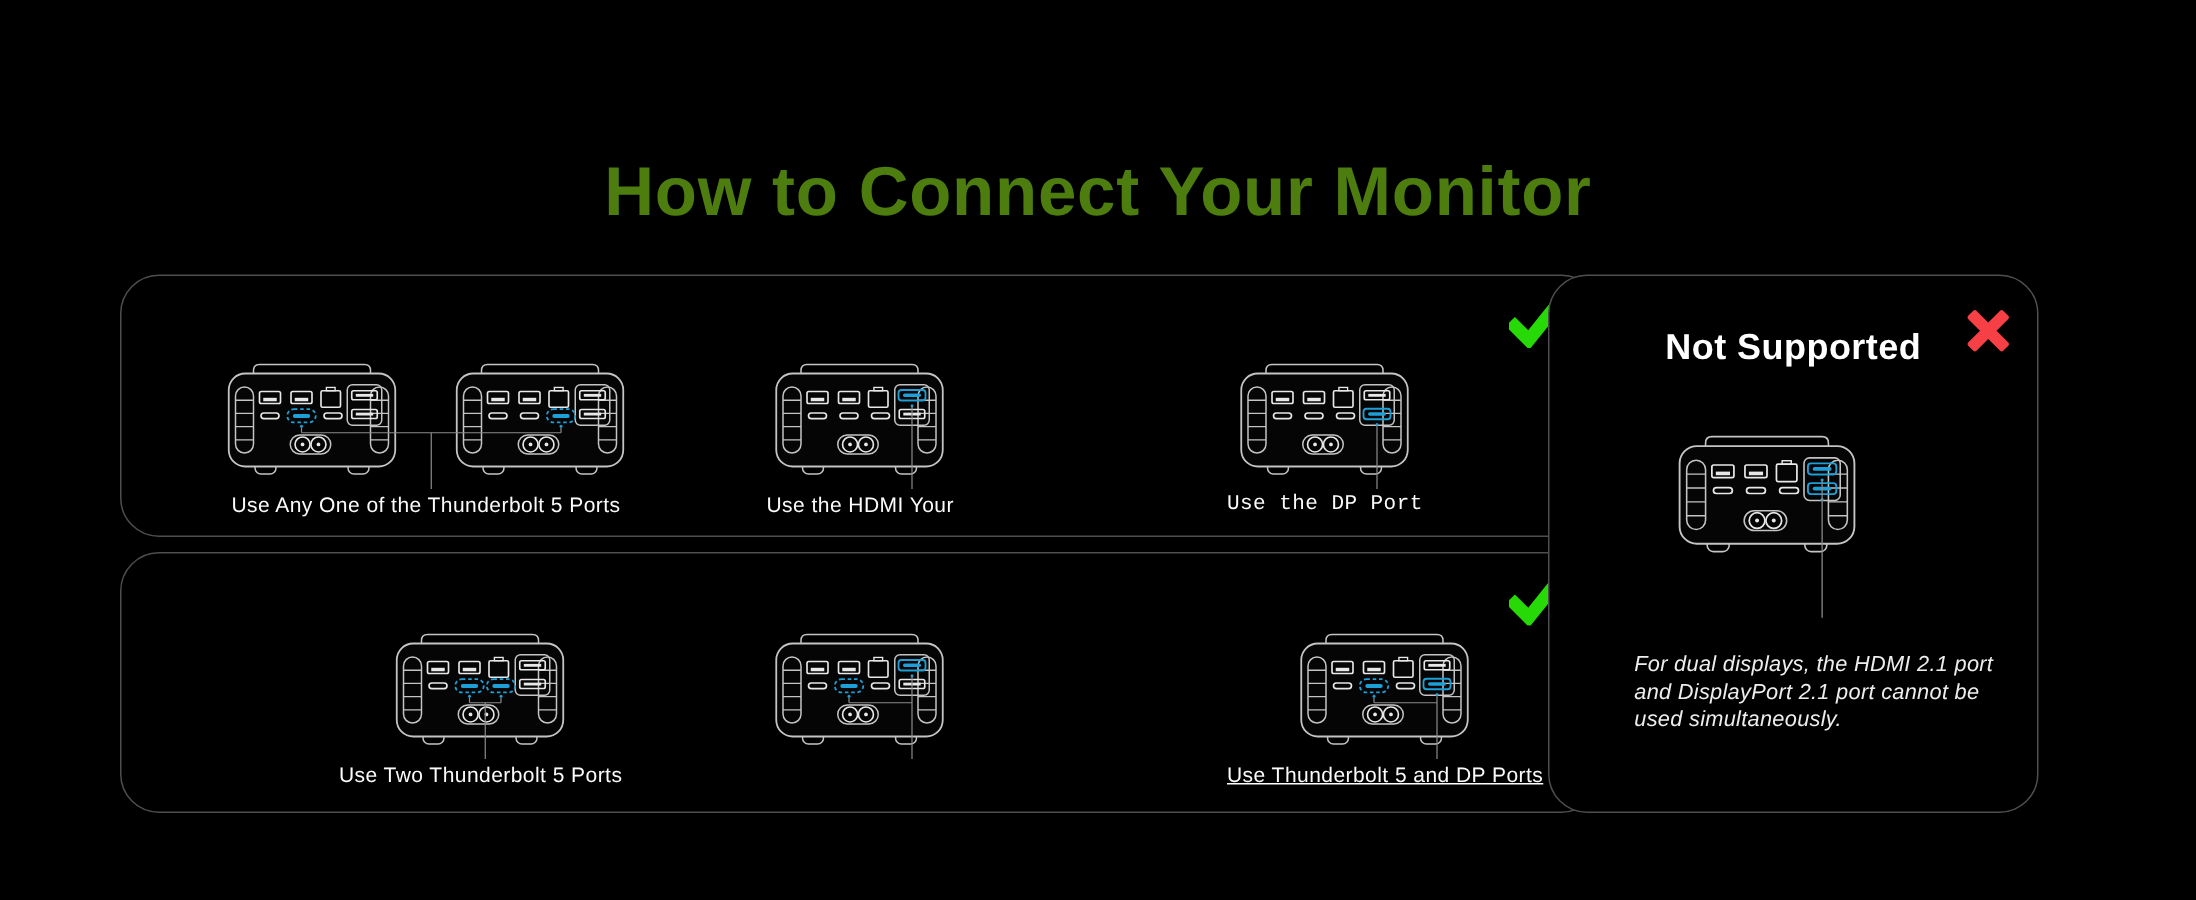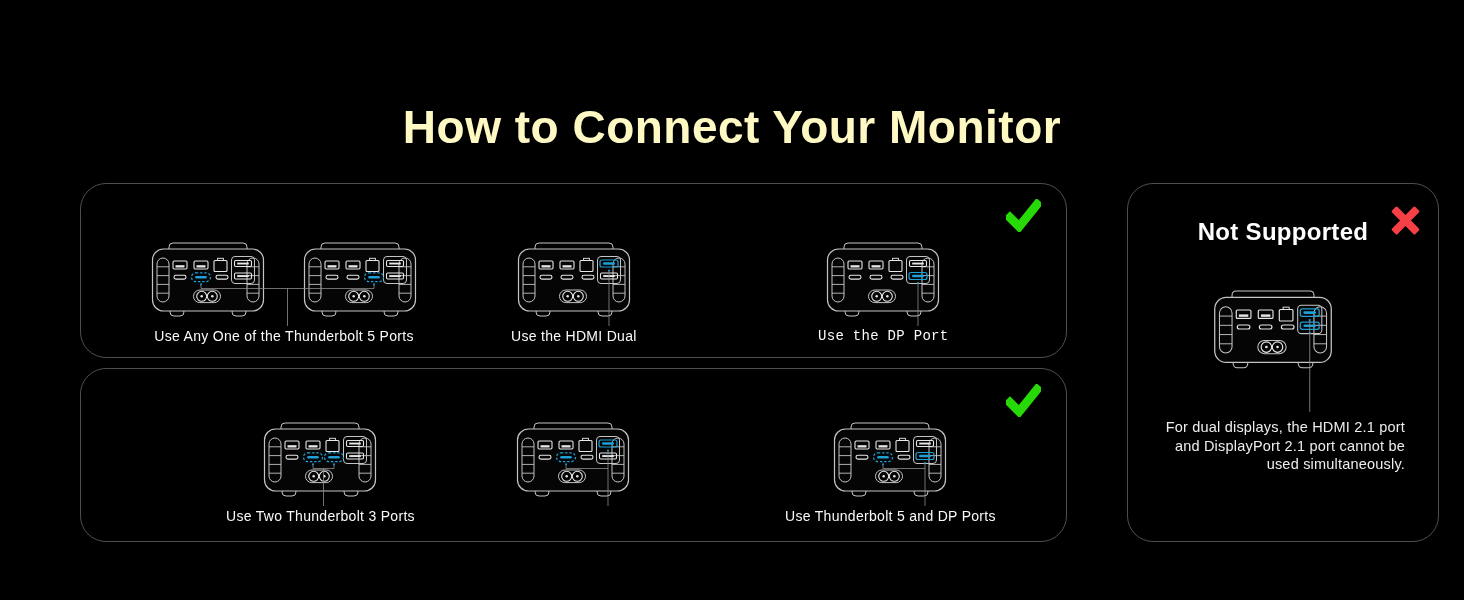--- a/index.html
+++ b/index.html
@@ -2,45 +2,45 @@
 <html><head>
 <meta charset="utf-8">
 <style>
   html,body{margin:0;padding:0;background:#000;}
   .canvas{
     position:relative;width:1464px;height:600px;background:#000;overflow:hidden;
     font-family:"Liberation Sans","DejaVu Sans",sans-serif;color:#fff;
   }
   .page-title{
     position:absolute;top:100px;left:0;width:100%;text-align:center;
-    font-size:46px;font-weight:700;letter-spacing:.5px;margin:0;color:#fef9c3;
+    font-size:46px;font-weight:700;letter-spacing:.5px;margin:0;color:#4d7c0f;
   }
   .panel{
     position:absolute;border:1px solid #4e4e4e;border-radius:26px;background:#000;
   }
   .panel-single{left:80px;top:183px;width:985px;height:173px;}
   .panel-dual{left:80px;top:368px;width:985px;height:172px;}
-  .panel-not{left:1127px;top:183px;width:310px;height:357px;}
+  .panel-not{left:1032px;top:183px;width:310px;height:357px;padding-left:15px;}
   .panel-hd{
     position:absolute;top:16px;left:0;right:0;text-align:center;
     font-size:24px;font-weight:700;letter-spacing:.3px;color:#fff;
   }
   .panel-not .panel-hd{top:34px;}
   .status-icon{position:absolute;}
   .check-icon{right:25px;top:15px;width:35px;height:33px;}
   .cross-icon{right:16px;top:20px;width:33px;height:33px;}
   .fig{
     position:absolute;display:flex;flex-direction:column;align-items:center;justify-content:center;
   }
   .fig .cap{
     white-space:nowrap;margin-top:1px;font-size:14px;letter-spacing:.3px;color:#fafafa;
   }
   .note{
-    position:absolute;left:50%;transform:translateX(-50%);top:234px;width:244px;margin:0;
-    text-align:right;font-size:14.5px;line-height:18.5px;letter-spacing:.2px;color:#ededed;
+    position:absolute;left:50%;transform:translateX(-50%);top:234px;width:244px;margin:16px;
+    text-align:left;font-size:14.5px;line-height:18.5px;letter-spacing:.2px;color:#ededed;font-style:italic;
   }
 </style>
 </head>
 <body>
 
 <div class="canvas">
 
   <h1 class="page-title">How to Connect Your Monitor</h1>
 
   <section class="panel panel-single">
@@ -164,21 +164,21 @@
               <rect x="47" y="34.3" width="12" height="3.8" rx="1.9" fill="none" stroke="#e8e8e8" stroke-width="1.1"></rect>
               <rect x="68" y="34.3" width="12" height="3.8" rx="1.9" fill="none" stroke="#e8e8e8" stroke-width="1.1"></rect>
               <rect x="45.5" y="49" width="27" height="12.6" rx="6.3" fill="none" stroke="#c4c4c4" stroke-width="1"></rect>
               <circle cx="53.7" cy="55.3" r="5" fill="none" stroke="#e8e8e8" stroke-width="1.1"></circle>
               <circle cx="53.7" cy="55.3" r="1.25" fill="#e8e8e8"></circle>
               <circle cx="64.3" cy="55.3" r="5" fill="none" stroke="#e8e8e8" stroke-width="1.1"></circle>
               <circle cx="64.3" cy="55.3" r="1.25" fill="#e8e8e8"></circle>
             </g>
             <line x1="95" y1="30" x2="95" y2="85" stroke="#8c8c8c" stroke-width="0.8"></line>
           </svg>
-          <div class="cap">Use the HDMI Dual</div>
+          <div class="cap">Use the HDMI Your</div>
         </div>
         <div class="fig" style="left: 737px; top: 57px; font-family: Liberation Mono, monospace;">
           <svg viewBox="0 0 120 86" width="120" height="86">
             <g transform="translate(0,0)">
               <rect x="22" y="67" width="14" height="8" rx="4" fill="none" stroke="#c4c4c4" stroke-width="1"></rect>
               <rect x="84" y="67" width="14" height="8" rx="4" fill="none" stroke="#c4c4c4" stroke-width="1"></rect>
               <path d="M21,10 L21,6 Q21,2 25,2 L95,2 Q99,2 99,6 L99,10" fill="none" stroke="#c4c4c4" stroke-width="1"></path>
               <rect x="4.5" y="8" width="111" height="62" rx="11" fill="#050505" stroke="#c4c4c4" stroke-width="1.2"></rect>
               <rect x="9" y="17" width="12" height="44" rx="6" fill="none" stroke="#c4c4c4" stroke-width="1"></rect>
               <line x1="9" y1="25.8" x2="21" y2="25.8" stroke="#c4c4c4" stroke-width="0.9"></line>
@@ -262,21 +262,21 @@
               <circle cx="53.7" cy="55.3" r="5" fill="none" stroke="#e8e8e8" stroke-width="1.1"></circle>
               <circle cx="53.7" cy="55.3" r="1.25" fill="#e8e8e8"></circle>
               <circle cx="64.3" cy="55.3" r="5" fill="none" stroke="#e8e8e8" stroke-width="1.1"></circle>
               <circle cx="64.3" cy="55.3" r="1.25" fill="#e8e8e8"></circle>
             </g>
             <line x1="53" y1="44" x2="53" y2="47.5" stroke="#8c8c8c" stroke-width="0.8"></line>
             <line x1="74" y1="44" x2="74" y2="47.5" stroke="#8c8c8c" stroke-width="0.8"></line>
             <line x1="53" y1="47.5" x2="74" y2="47.5" stroke="#8c8c8c" stroke-width="0.8"></line>
             <line x1="63.5" y1="47.5" x2="63.5" y2="85" stroke="#8c8c8c" stroke-width="0.8"></line>
           </svg>
-          <div class="cap">Use Two Thunderbolt 3 Ports</div>
+          <div class="cap">Use Two Thunderbolt 5 Ports</div>
         </div>
         <div class="fig" style="left: 432px; top: 52px;">
           <svg viewBox="0 0 120 86" width="120" height="86">
             <g transform="translate(0,0)">
               <rect x="22" y="67" width="14" height="8" rx="4" fill="none" stroke="#c4c4c4" stroke-width="1"></rect>
               <rect x="84" y="67" width="14" height="8" rx="4" fill="none" stroke="#c4c4c4" stroke-width="1"></rect>
               <path d="M21,10 L21,6 Q21,2 25,2 L95,2 Q99,2 99,6 L99,10" fill="none" stroke="#c4c4c4" stroke-width="1"></path>
               <rect x="4.5" y="8" width="111" height="62" rx="11" fill="#050505" stroke="#c4c4c4" stroke-width="1.2"></rect>
               <rect x="9" y="17" width="12" height="44" rx="6" fill="none" stroke="#c4c4c4" stroke-width="1"></rect>
               <line x1="9" y1="25.8" x2="21" y2="25.8" stroke="#c4c4c4" stroke-width="0.9"></line>
@@ -309,21 +309,21 @@
               <circle cx="53.7" cy="55.3" r="5" fill="none" stroke="#e8e8e8" stroke-width="1.1"></circle>
               <circle cx="53.7" cy="55.3" r="1.25" fill="#e8e8e8"></circle>
               <circle cx="64.3" cy="55.3" r="5" fill="none" stroke="#e8e8e8" stroke-width="1.1"></circle>
               <circle cx="64.3" cy="55.3" r="1.25" fill="#e8e8e8"></circle>
             </g>
             <line x1="53" y1="44" x2="53" y2="47.5" stroke="#8c8c8c" stroke-width="0.8"></line>
             <line x1="53" y1="47.5" x2="95" y2="47.5" stroke="#8c8c8c" stroke-width="0.8"></line>
             <line x1="95" y1="30" x2="95" y2="85" stroke="#8c8c8c" stroke-width="0.8"></line>
           </svg>
         </div>
-        <div class="fig" style="left: 704px; top: 52px;">
+        <div class="fig" style="left: 737px; top: 52px; text-decoration: underline;">
           <svg viewBox="0 0 120 86" width="120" height="86">
             <g transform="translate(0,0)">
               <rect x="22" y="67" width="14" height="8" rx="4" fill="none" stroke="#c4c4c4" stroke-width="1"></rect>
               <rect x="84" y="67" width="14" height="8" rx="4" fill="none" stroke="#c4c4c4" stroke-width="1"></rect>
               <path d="M21,10 L21,6 Q21,2 25,2 L95,2 Q99,2 99,6 L99,10" fill="none" stroke="#c4c4c4" stroke-width="1"></path>
               <rect x="4.5" y="8" width="111" height="62" rx="11" fill="#050505" stroke="#c4c4c4" stroke-width="1.2"></rect>
               <rect x="9" y="17" width="12" height="44" rx="6" fill="none" stroke="#c4c4c4" stroke-width="1"></rect>
               <line x1="9" y1="25.8" x2="21" y2="25.8" stroke="#c4c4c4" stroke-width="0.9"></line>
               <line x1="9" y1="34.6" x2="21" y2="34.6" stroke="#c4c4c4" stroke-width="0.9"></line>
               <line x1="9" y1="43.4" x2="21" y2="43.4" stroke="#c4c4c4" stroke-width="0.9"></line>

